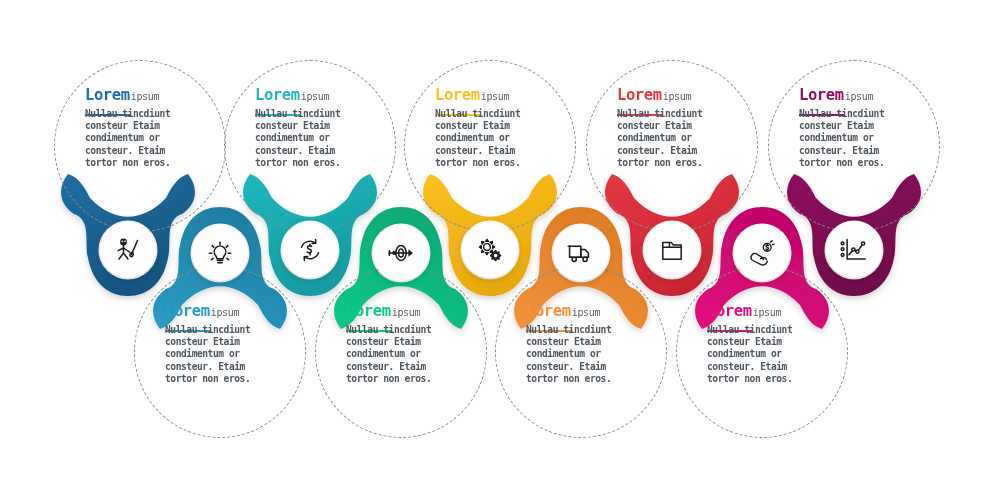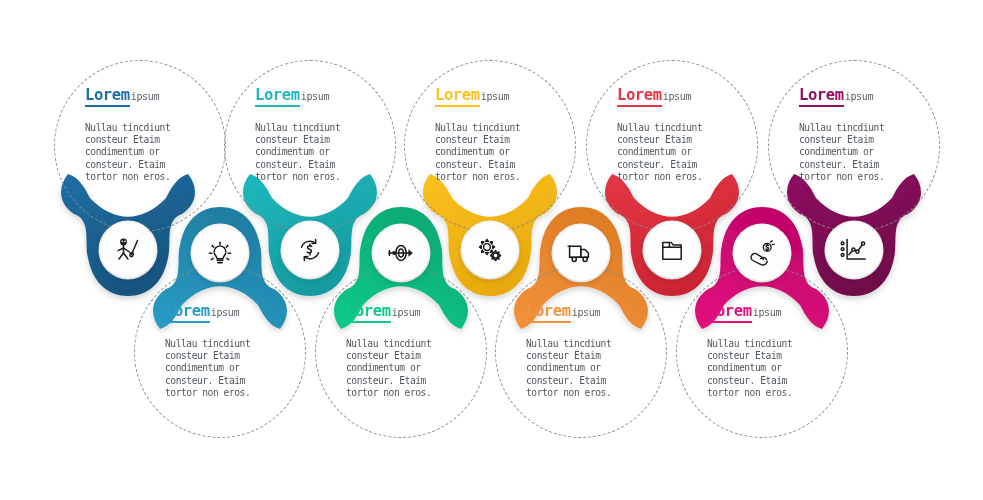--- a/index.html
+++ b/index.html
@@ -46,39 +46,40 @@
     white-space: nowrap;
     line-height: 1;
     margin-bottom: 4px;
   }
   .lorem-word {
     font-family: "DejaVu Sans Mono", monospace;
     font-size: 15.5px;
     font-weight: 700;
     letter-spacing: -0.4px;
     border-bottom: 2px solid currentColor;
-    padding-bottom: 1px;
+    padding-bottom: 10px;
     text-align: center;
   }
   .ipsum-word {
     font-family: "DejaVu Sans Mono", monospace;
     font-size: 10px;
     font-weight: 400;
     color: #5b6268;
     letter-spacing: -0.3px;
     margin-left: 1px;
   }
   .body-text {
     font-family: "DejaVu Sans Mono", monospace;
     font-size: 9.6px;
     line-height: 12.4px;
     color: #4f575e;
     letter-spacing: -0.45px;
-    margin-top: 18px;
+    margin-top: 4px;
     white-space: pre-line;
+    font-weight: bold;
   }
 
   
   #connectors {
     position: absolute;
     left: 0; top: 0;
     width: 983px;
     height: 500px;
     pointer-events: none;
   }

